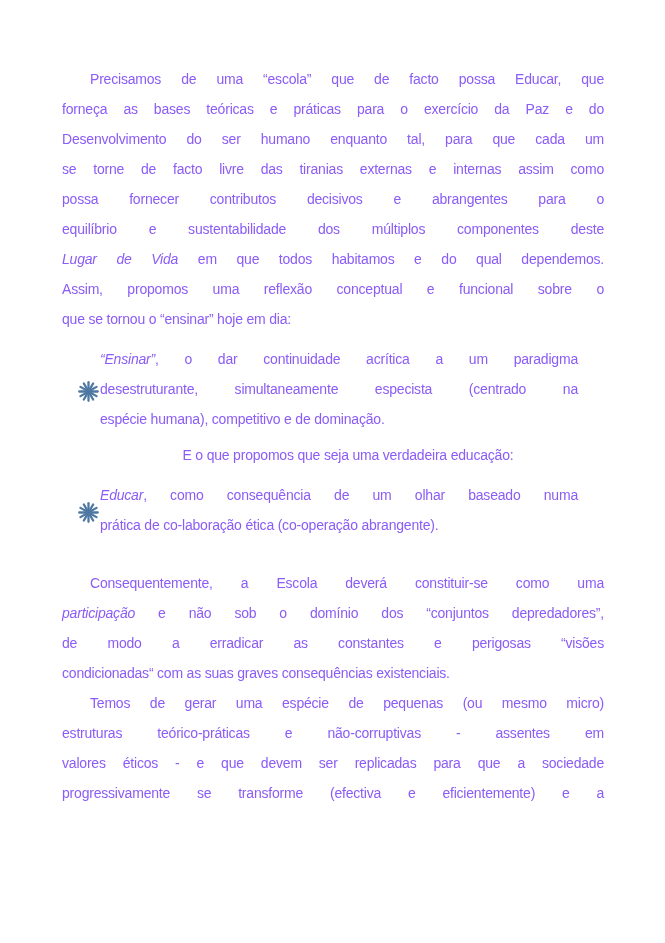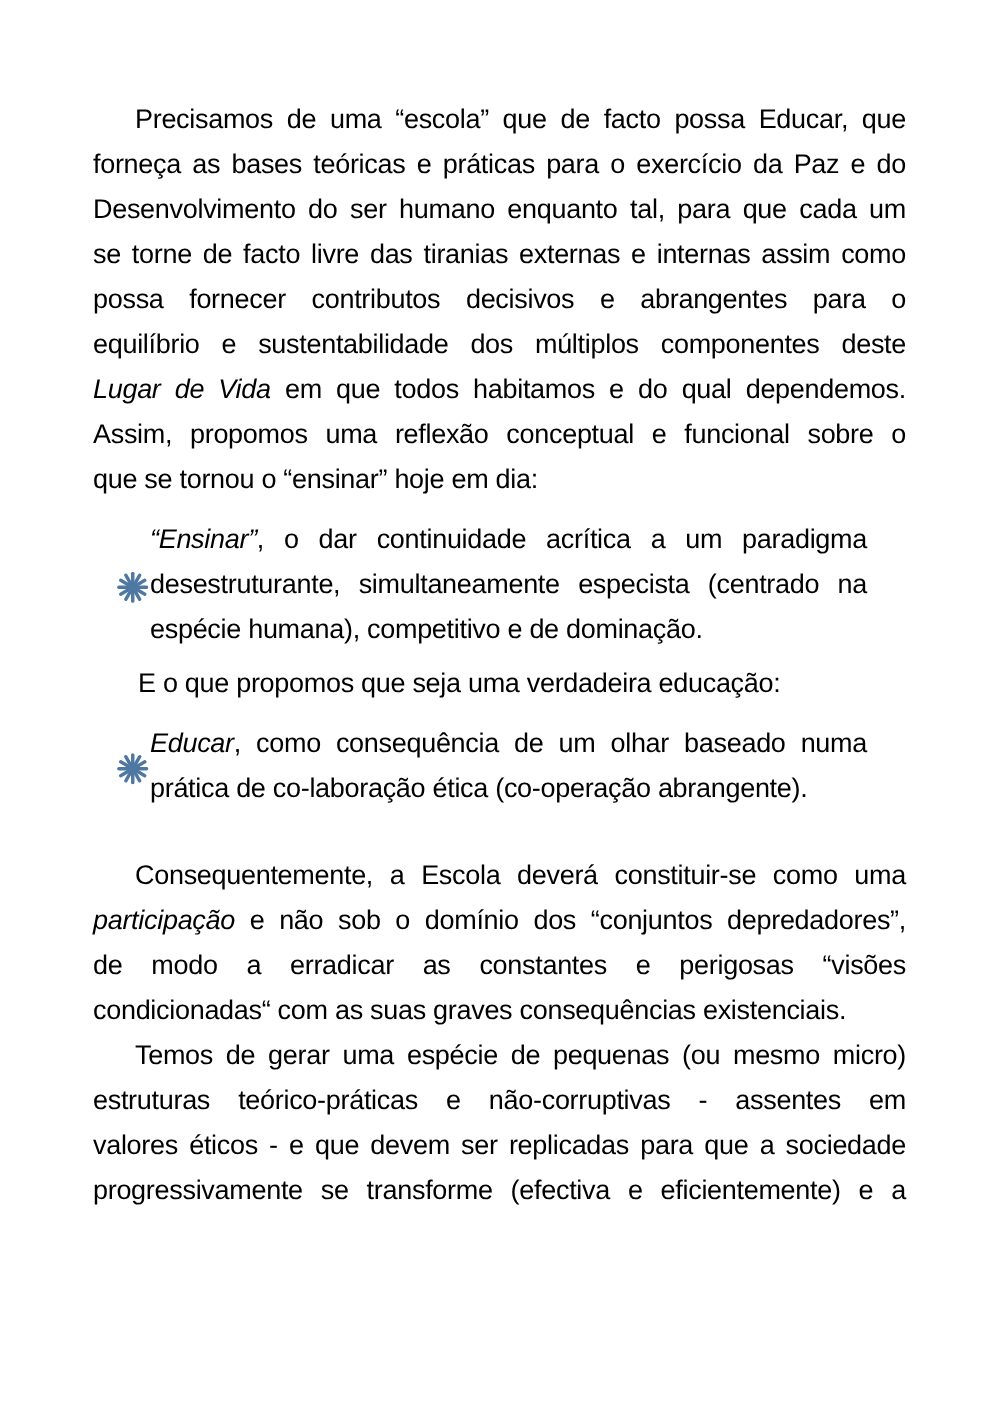--- a/index.html
+++ b/index.html
@@ -9,25 +9,25 @@
     height: 943px;
     background: #ffffff;
     overflow: hidden;
     font-family: "Liberation Sans", "DejaVu Sans", sans-serif;
     color: #1c1c1c;
     box-sizing: border-box;
     padding: 64px 61px 0 62px;
   }
   .content { width: 542px; }
   .line {
-    font-size: 18px;
+    font-size: 14px;
     line-height: 30px;
     letter-spacing: -0.2px;
     white-space: normal;
-    color: #000000;
+    color: #8b5cf6;
   }
   .line.just {
     text-align: justify;
     text-align-last: justify;
     text-justify: inter-word;
   }
   .line.indent { padding-left: 28px; }
   .line i { font-style: italic; }
 
   .kind-bullet {
@@ -40,20 +40,21 @@
     flex: none;
     width: 22px;
     padding-top: 5px;
   }
   .bullet-icon svg { display: block; }
   .bullet-text { width: 478px; }
 
   .kind-plain {
     margin-top: 6px;
     padding-left: 30px;
+    text-align: center;
   }
   .kind-para { margin-top: 0; }
   .gap-before { margin-top: 28px; }
 </style>
 </head>
 <body>
 
 <div class="page">
   <div class="content">
       <div class="block kind-para">

